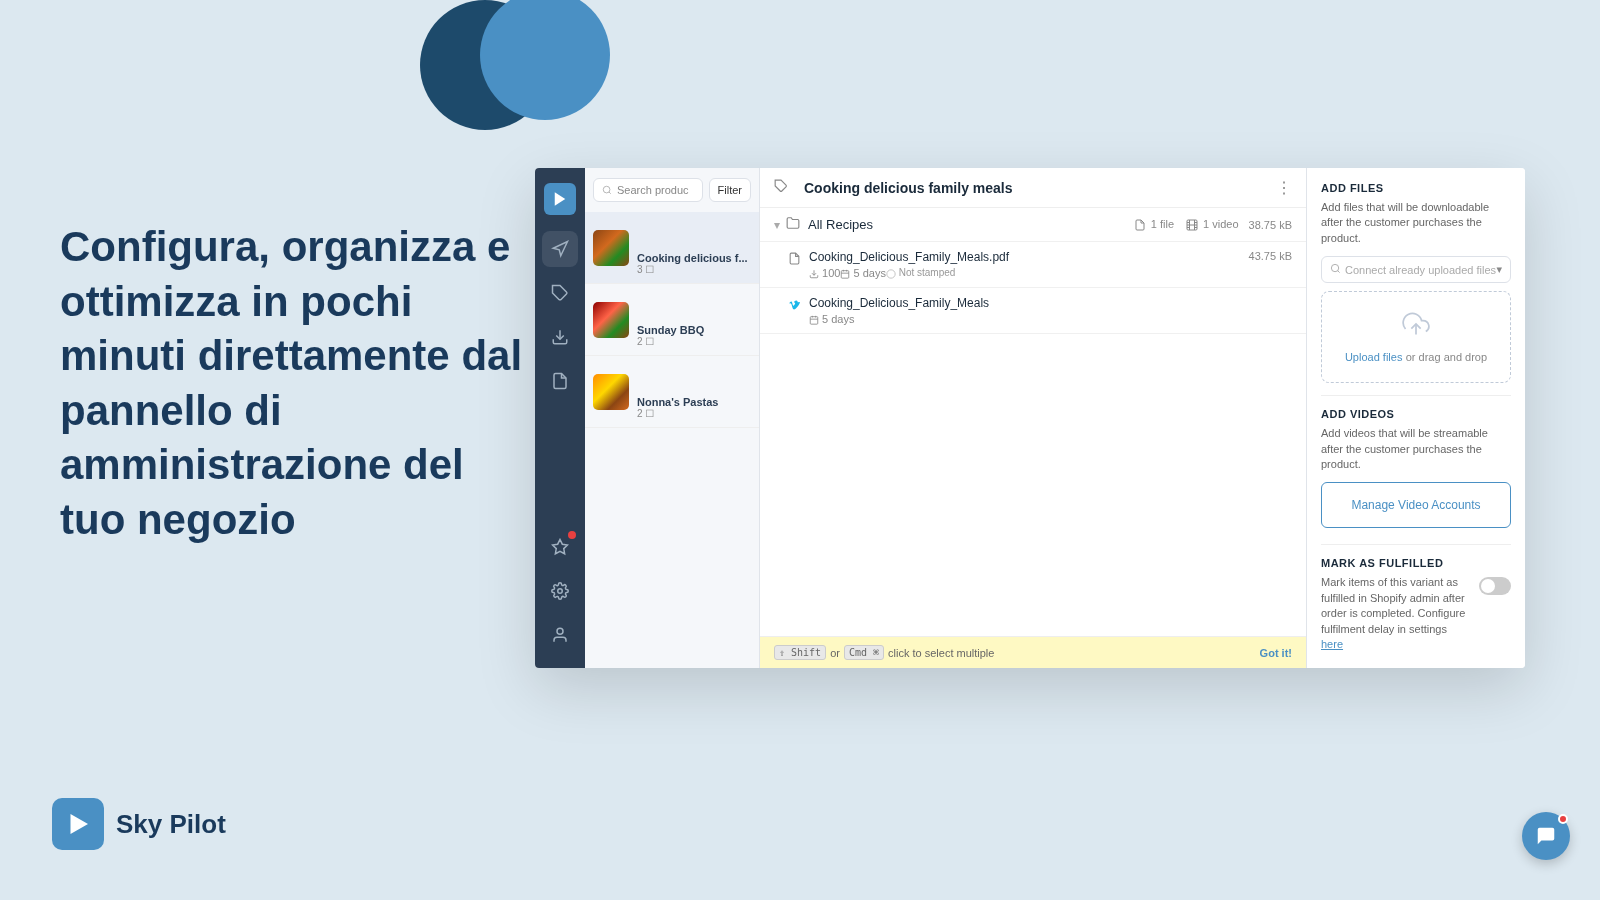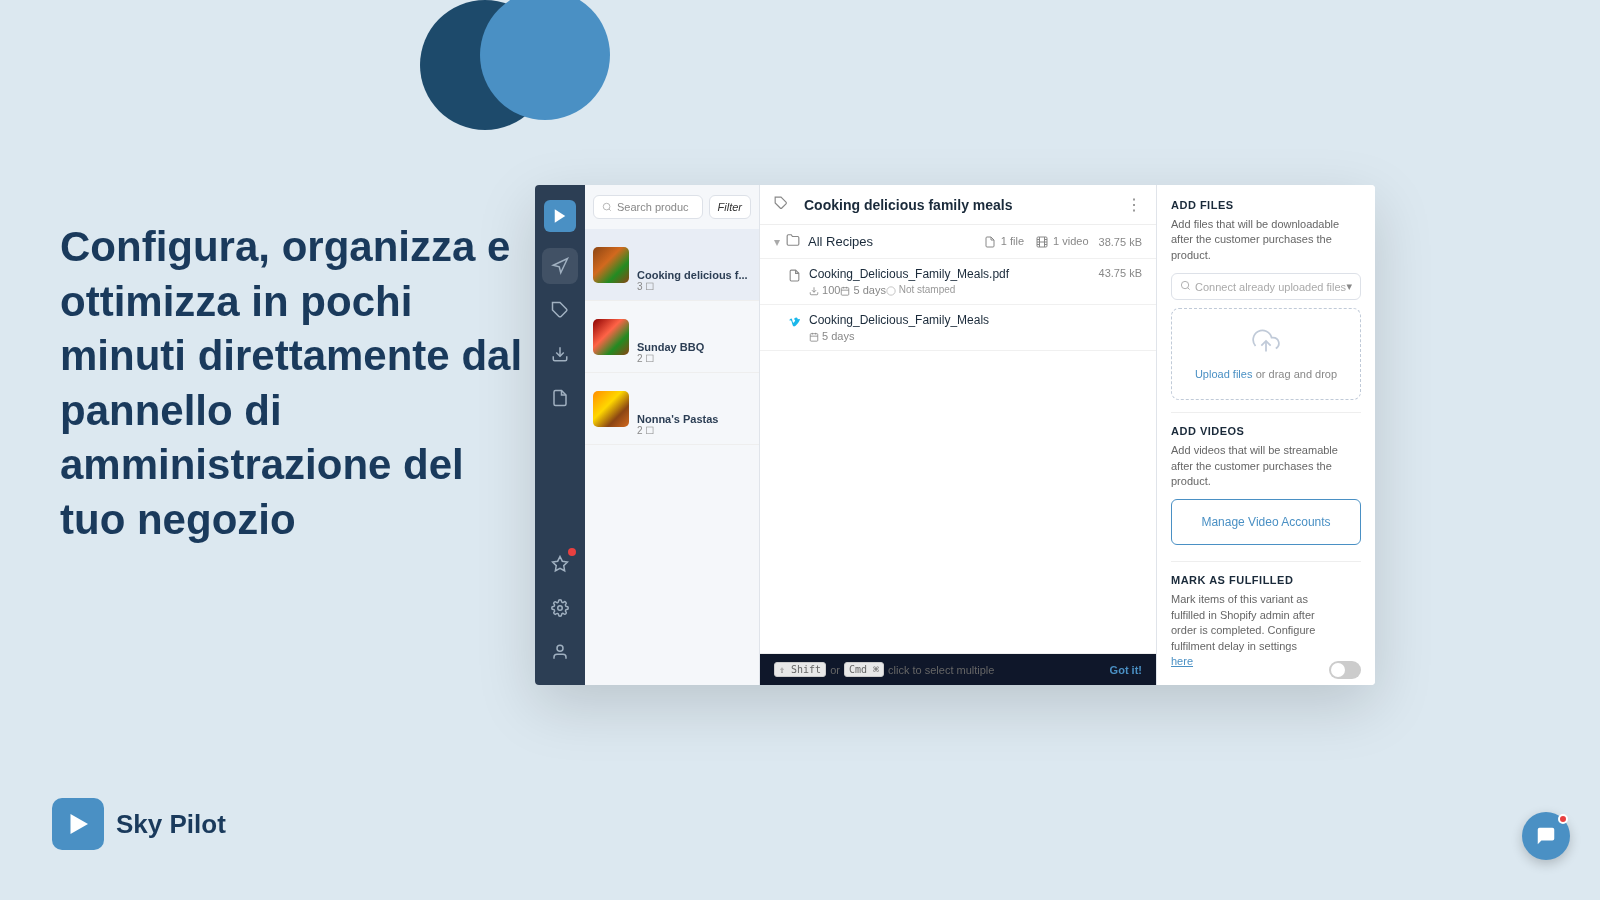--- a/index.html
+++ b/index.html
@@ -84,23 +84,23 @@
     }
     .logo-text {
       font-size: 26px;
       font-weight: 700;
       color: #1a3a5c;
     }
 
     
     .app-window {
       position: absolute;
-      top: 185px;
+      top: 168px;
       left: 535px;
-      width: 840px;
+      width: 990px;
       height: 500px;
       background: #fff;
       border-radius: 4px;
       box-shadow: 0 20px 60px rgba(0,0,0,0.15);
       display: flex;
       overflow: hidden;
     }
 
     
     .sidebar {
@@ -176,21 +176,20 @@
       color: #888;
     }
     .filter-btn {
       background: #fff;
       border: 1px solid #dde1e8;
       border-radius: 6px;
       padding: 5px 8px;
       font-size: 11px;
       color: #333;
       cursor: pointer;
-      font-style: italic;
     }
     .product-list { flex: 1; overflow-y: auto; }
     .product-item {
       display: flex;
       align-items: center;
       gap: 8px;
       padding: 8px 8px;
       cursor: pointer;
       border-bottom: 1px solid #eee;
     }
@@ -275,21 +274,21 @@
     .file-vimeo-icon { color: #1ab7ea; margin-right: 8px; font-size: 13px; flex-shrink: 0; margin-top: 2px; }
     .file-info { flex: 1; }
     .file-name { font-size: 12px; font-weight: 400; color: #1a2a3a; }
     .file-meta { display: flex; font-size: 11px; color: #888; margin-top: 3px; align-items: center; }
     .file-size { font-size: 11px; color: #888; }
     .not-stamped { color: #999; font-size: 10px; }
 
     .bottom-bar {
       margin-top: auto;
       padding: 8px 14px;
-      background: #0f172a;
+      background: #fef9c3;
       border-top: 1px solid #eee;
       font-size: 11px;
       color: #666;
       display: flex;
       align-items: center;
       gap: 4px;
     }
     .got-it {
       margin-left: auto;
       color: #4a90c4;
@@ -366,21 +365,21 @@
       color: #4a90c4;
       font-size: 12px;
       font-weight: 400;
       cursor: pointer;
       text-align: center;
       margin-bottom: 16px;
     }
 
     .toggle-row {
       display: flex;
-      align-items: flex-end;
+      align-items: flex-start;
       gap: 10px;
     }
     .toggle-info { flex: 1; }
     .toggle {
       width: 32px;
       height: 18px;
       background: #ccc;
       border-radius: 9px;
       position: relative;
       flex-shrink: 0;

